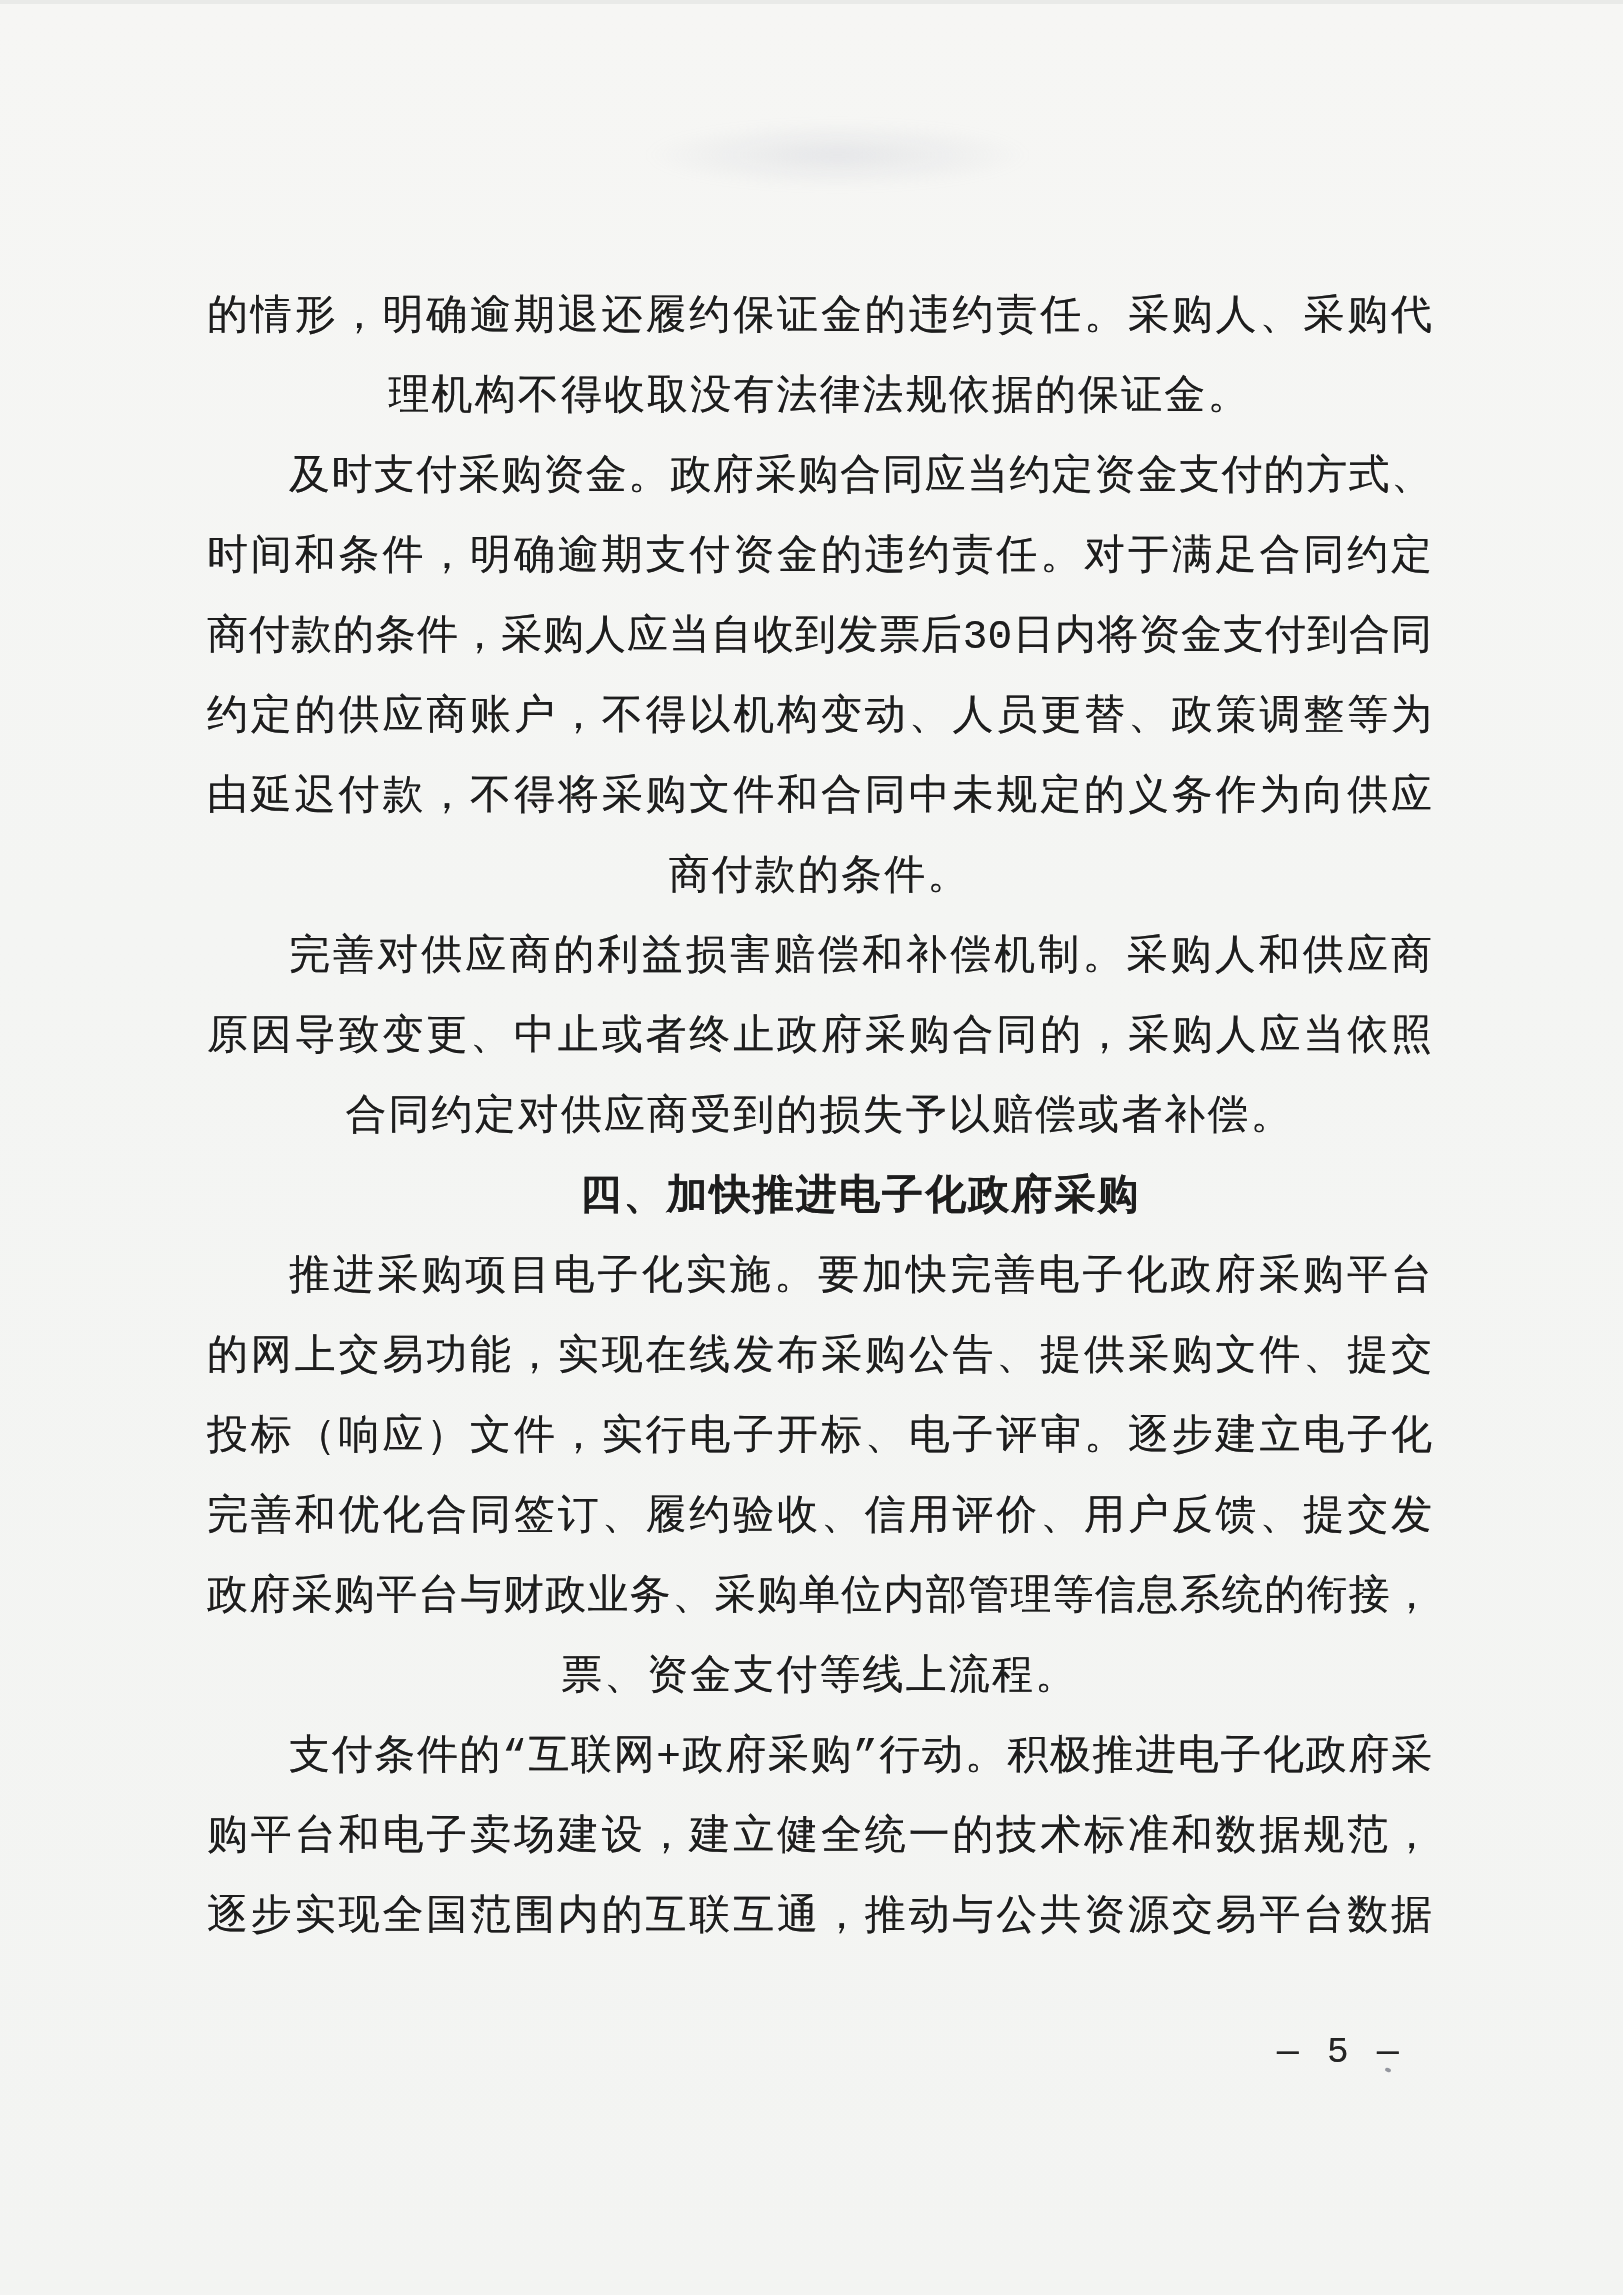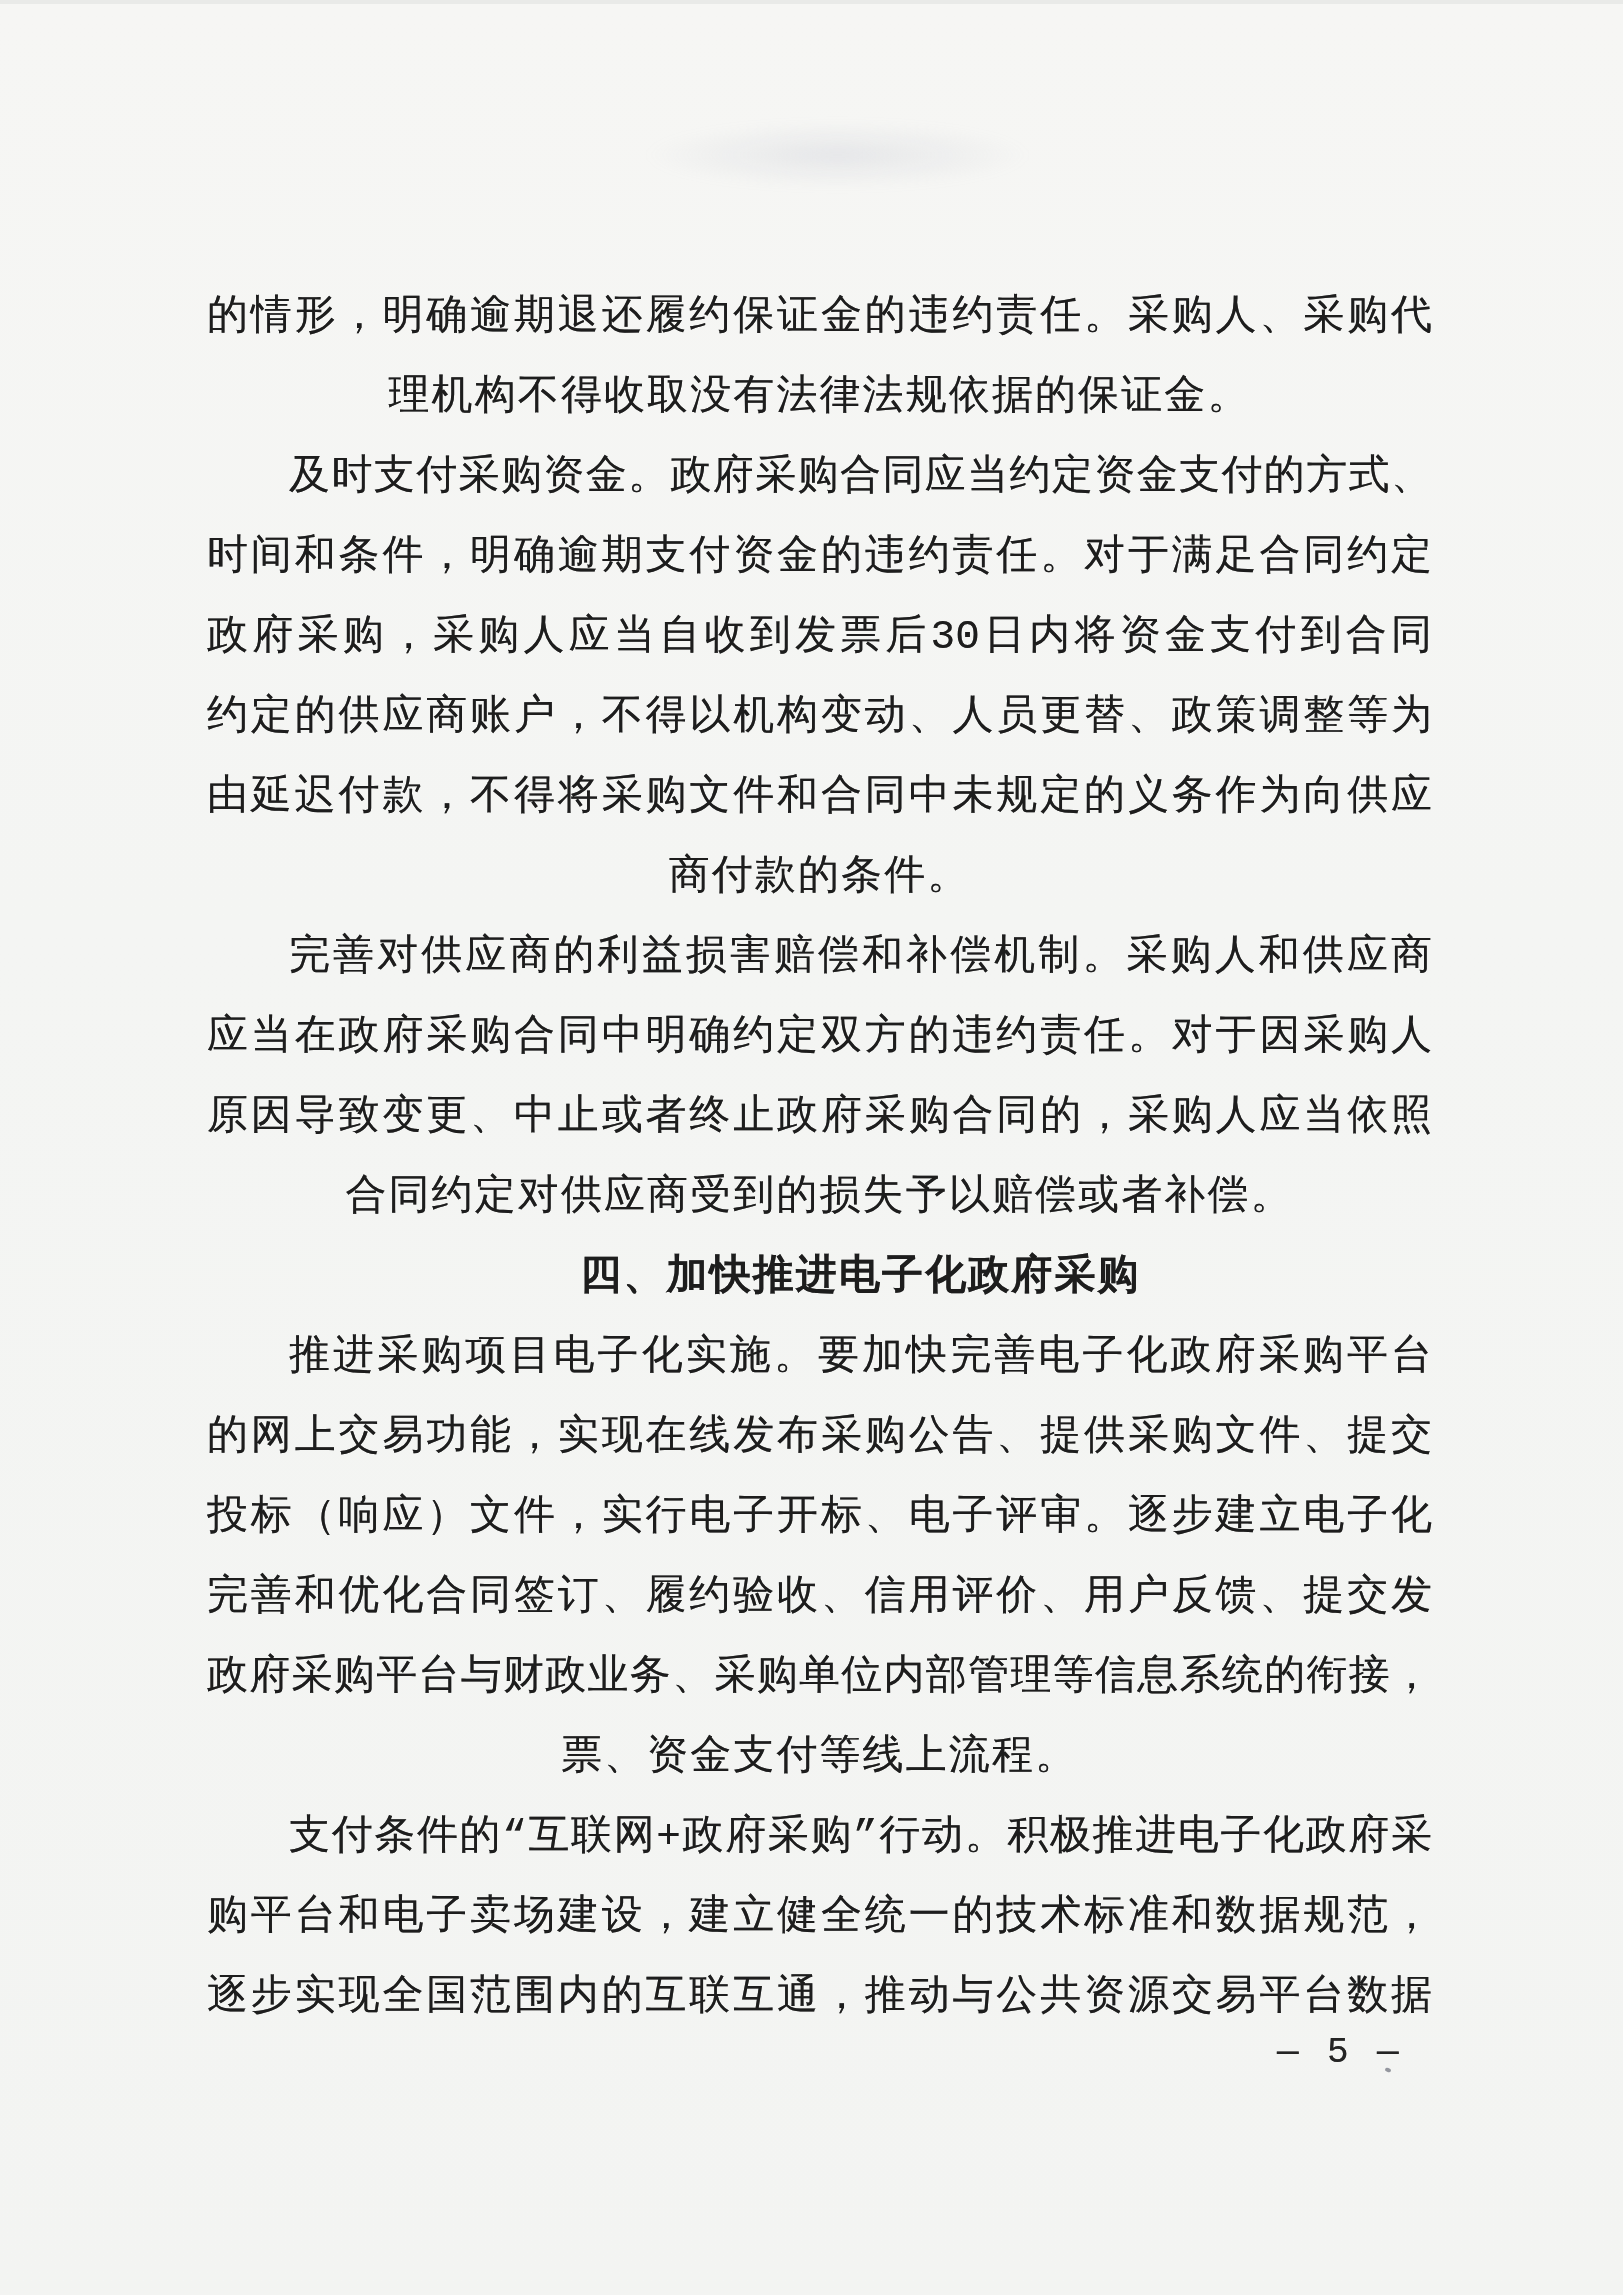--- a/index.html
+++ b/index.html
@@ -87,26 +87,25 @@
 
 <div class="page">
 
   <div class="smudge"></div>
 
   <div class="textblock">
     <div class="line j">的情形，明确逾期退还履约保证金的违约责任。采购人、采购代</div>
     <div class="line p">理机构不得收取没有法律法规依据的保证金。</div>
     <div class="line j ind">及时支付采购资金。政府采购合同应当约定资金支付的方式、</div>
     <div class="line j">时间和条件，明确逾期支付资金的违约责任。对于满足合同约定</div>
-    <div class="line j">政府采购，采购人应当自收到发票后30日内将资金支付到合同</div>
+    <div class="line j">商付款的条件，采购人应当自收到发票后30日内将资金支付到合同</div>
     <div class="line j">约定的供应商账户，不得以机构变动、人员更替、政策调整等为</div>
     <div class="line j">由延迟付款，不得将采购文件和合同中未规定的义务作为向供应</div>
     <div class="line p">商付款的条件。</div>
     <div class="line j ind">完善对供应商的利益损害赔偿和补偿机制。采购人和供应商</div>
-    <div class="line j">应当在政府采购合同中明确约定双方的违约责任。对于因采购人</div>
     <div class="line j">原因导致变更、中止或者终止政府采购合同的，采购人应当依照</div>
     <div class="line p">合同约定对供应商受到的损失予以赔偿或者补偿。</div>
     <div class="line p ind h">四、加快推进电子化政府采购</div>
     <div class="line j ind">推进采购项目电子化实施。要加快完善电子化政府采购平台</div>
     <div class="line j">的网上交易功能，实现在线发布采购公告、提供采购文件、提交</div>
     <div class="line j">投标（响应）文件，实行电子开标、电子评审。逐步建立电子化</div>
     <div class="line j">完善和优化合同签订、履约验收、信用评价、用户反馈、提交发</div>
     <div class="line j">政府采购平台与财政业务、采购单位内部管理等信息系统的衔接，</div>
     <div class="line p">票、资金支付等线上流程。</div>
     <div class="line j ind">支付条件的“互联网+政府采购”行动。积极推进电子化政府采</div>

